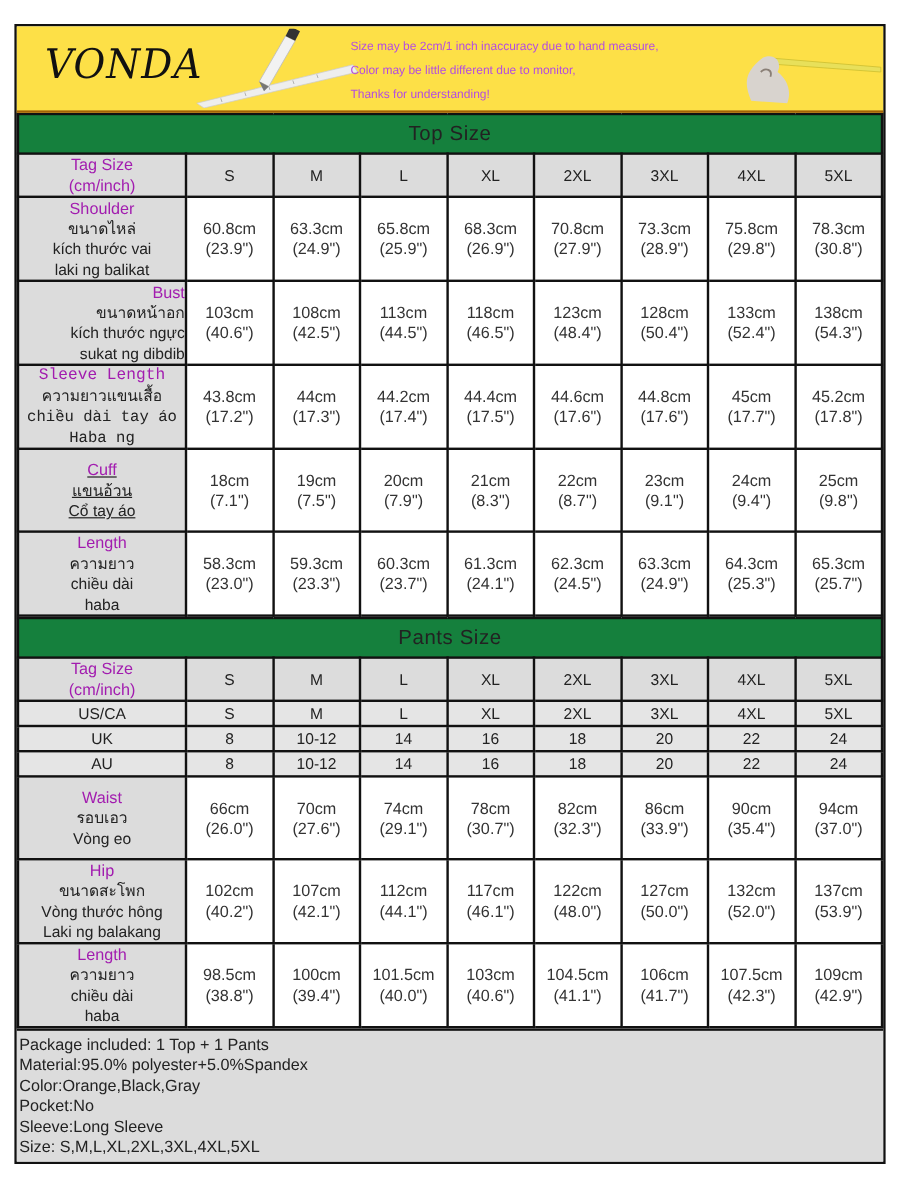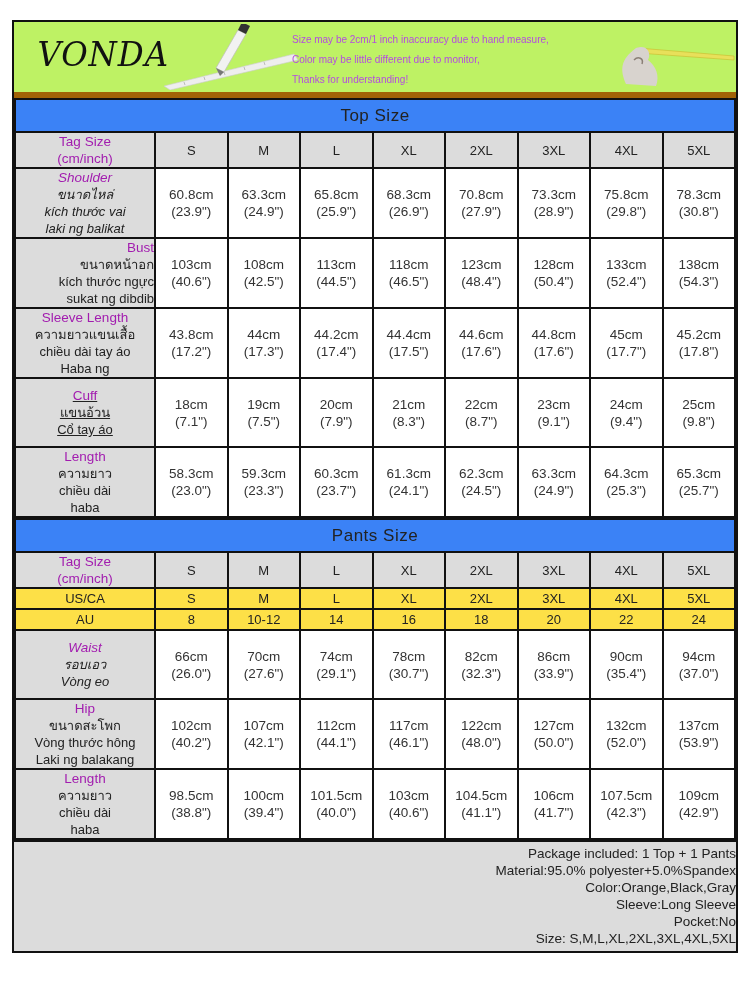--- a/index.html
+++ b/index.html
@@ -1,32 +1,32 @@
 <!DOCTYPE html>
 <html><head>
 <meta charset="utf-8">
 <style>
   html, body { margin: 0; padding: 0; background: #ffffff; }
   body { width: 750px; height: 1000px; position: relative; overflow: hidden;
          font-family: "Liberation Sans", sans-serif; color: #222; }
   .sheet { position: absolute; left: 12px; top: 20px; width: 726px; border: 2px solid #111; box-sizing: border-box; background: #fff; }
-  .banner { position: relative; height: 70px; border-bottom: 6px solid #a16207; background: #bef264; overflow: hidden; padding-left: 35px; }
+  .banner { position: relative; height: 70px; border-bottom: 2px solid #a16207; background: #fde047; overflow: hidden; padding-left: 35px; }
   .logo { position: absolute; left: 20px; top: 12px; font-family: "DejaVu Serif", serif; font-size: 34px; letter-spacing: 1px; color: #111; font-style: italic; transform: scaleX(0.95); }
   .pen { position: absolute; left: 140px; top: 2px; width: 150px; height: 66px; }
   .notes { position: absolute; left: 278px; top: 8px; font-size: 10px; color: #b44de0; line-height: 20px; }
   .hand { position: absolute; right: 0; top: 4px; width: 160px; height: 62px; }
   table { border-collapse: collapse; width: 100%; table-layout: fixed; }
   td { border: 2px solid #111; text-align: center; vertical-align: middle; padding: 0; font-size: 13.5px; line-height: 17px; color: #333; }
-  .title td { background: #3b82f6; font-size: 17px; height: 31px; color: #222; letter-spacing: 0.5px; }
+  .title td { background: #15803d; font-size: 17px; height: 31px; color: #222; letter-spacing: 0.5px; }
   .hdr td { background: #dcdcdc; height: 33px; font-size: 13px; color: #222; }
   .lbl { background: #dcdcdc; font-size: 13px; line-height: 17px; color: #222; }
   .red { color: #a21caf; font-size: 13.5px; }
   .val { background: #fff; color: #333; }
-  .short td { height: 19px; background: #fde047; font-size: 13px; color: #222; line-height: 16px; }
-  .footer { background: #dcdcdc; border-top: 2px solid #111; padding: 3px 0 4px 2px; font-size: 13.5px; line-height: 17px; color: #222; text-align: right; }
+  .short td { height: 19px; background: #e5e5e5; font-size: 13px; color: #222; line-height: 16px; }
+  .footer { background: #dcdcdc; border-top: 2px solid #111; padding: 3px 0 4px 2px; font-size: 13.5px; line-height: 17px; color: #222; }
   col.c0 { width: 140px; }
 </style>
 </head>
 <body>
 
 <div class="sheet">
   <div class="banner">
     <div class="logo">VONDA</div>
     <svg class="pen" viewBox="0 0 150 66">
       <polygon points="10,62 140,30 144,36 16,66" fill="#eee" stroke="#ccc" stroke-width="0.6"></polygon>
@@ -79,21 +79,21 @@
       <td>L</td>
       <td>XL</td>
       <td>2XL</td>
       <td>3XL</td>
       <td>4XL</td>
       <td>5XL</td>
     </tr>
     </tbody>
       <tbody id="top-body">
         <tr>
-          <td class="lbl" style="height: 67px; font-style: italic;">
+          <td class="lbl" style="height: 67px;">
             <div class="red">Shoulder</div>
             <div>ขนาดไหล่</div>
             <div>kích thước vai</div>
             <div>laki ng balikat</div>
           </td>
           <td class="val">
             <div>60.8cm</div>
             <div>(23.9")</div>
           </td>
           <td class="val">
@@ -159,21 +159,21 @@
           <td class="val">
             <div>133cm</div>
             <div>(52.4")</div>
           </td>
           <td class="val">
             <div>138cm</div>
             <div>(54.3")</div>
           </td>
         </tr>
         <tr>
-          <td class="lbl" style="height: 67px;">
+          <td class="lbl" style="height: 67px; font-family: Liberation Mono, monospace;">
             <div class="red">Sleeve Length</div>
             <div>ความยาวแขนเสื้อ</div>
             <div>chiều dài tay áo</div>
             <div>Haba ng</div>
           </td>
           <td class="val">
             <div>43.8cm</div>
             <div>(17.2")</div>
           </td>
           <td class="val">
@@ -324,34 +324,45 @@
           <td>S</td>
           <td>M</td>
           <td>L</td>
           <td>XL</td>
           <td>2XL</td>
           <td>3XL</td>
           <td>4XL</td>
           <td>5XL</td>
         </tr>
         <tr class="short">
+          <td>UK</td>
+          <td>8</td>
+          <td>10-12</td>
+          <td>14</td>
+          <td>16</td>
+          <td>18</td>
+          <td>20</td>
+          <td>22</td>
+          <td>24</td>
+        </tr>
+        <tr class="short">
           <td>AU</td>
           <td>8</td>
           <td>10-12</td>
           <td>14</td>
           <td>16</td>
           <td>18</td>
           <td>20</td>
           <td>22</td>
           <td>24</td>
         </tr>
       </tbody>
     <tbody id="pants-body">
         <tr>
-          <td class="lbl" style="height: 67px; font-style: italic;">
+          <td class="lbl" style="height: 67px;">
             <div class="red">Waist</div>
             <div>รอบเอว</div>
             <div>Vòng eo</div>
           </td>
           <td class="val">
             <div>66cm</div>
             <div>(26.0")</div>
           </td>
           <td class="val">
             <div>70cm</div>
@@ -462,17 +473,17 @@
             <div>(42.9")</div>
           </td>
         </tr>
       </tbody>
   </table>
 
   <div class="footer">
     <div>Package included: 1  Top + 1 Pants</div>
     <div>Material:95.0% polyester+5.0%Spandex</div>
     <div>Color:Orange,Black,Gray</div>
+    <div>Pocket:No</div>
     <div>Sleeve:Long Sleeve</div>
-    <div>Pocket:No</div>
     <div>Size: S,M,L,XL,2XL,3XL,4XL,5XL</div>
   </div>
 </div>
 
 </body></html>

